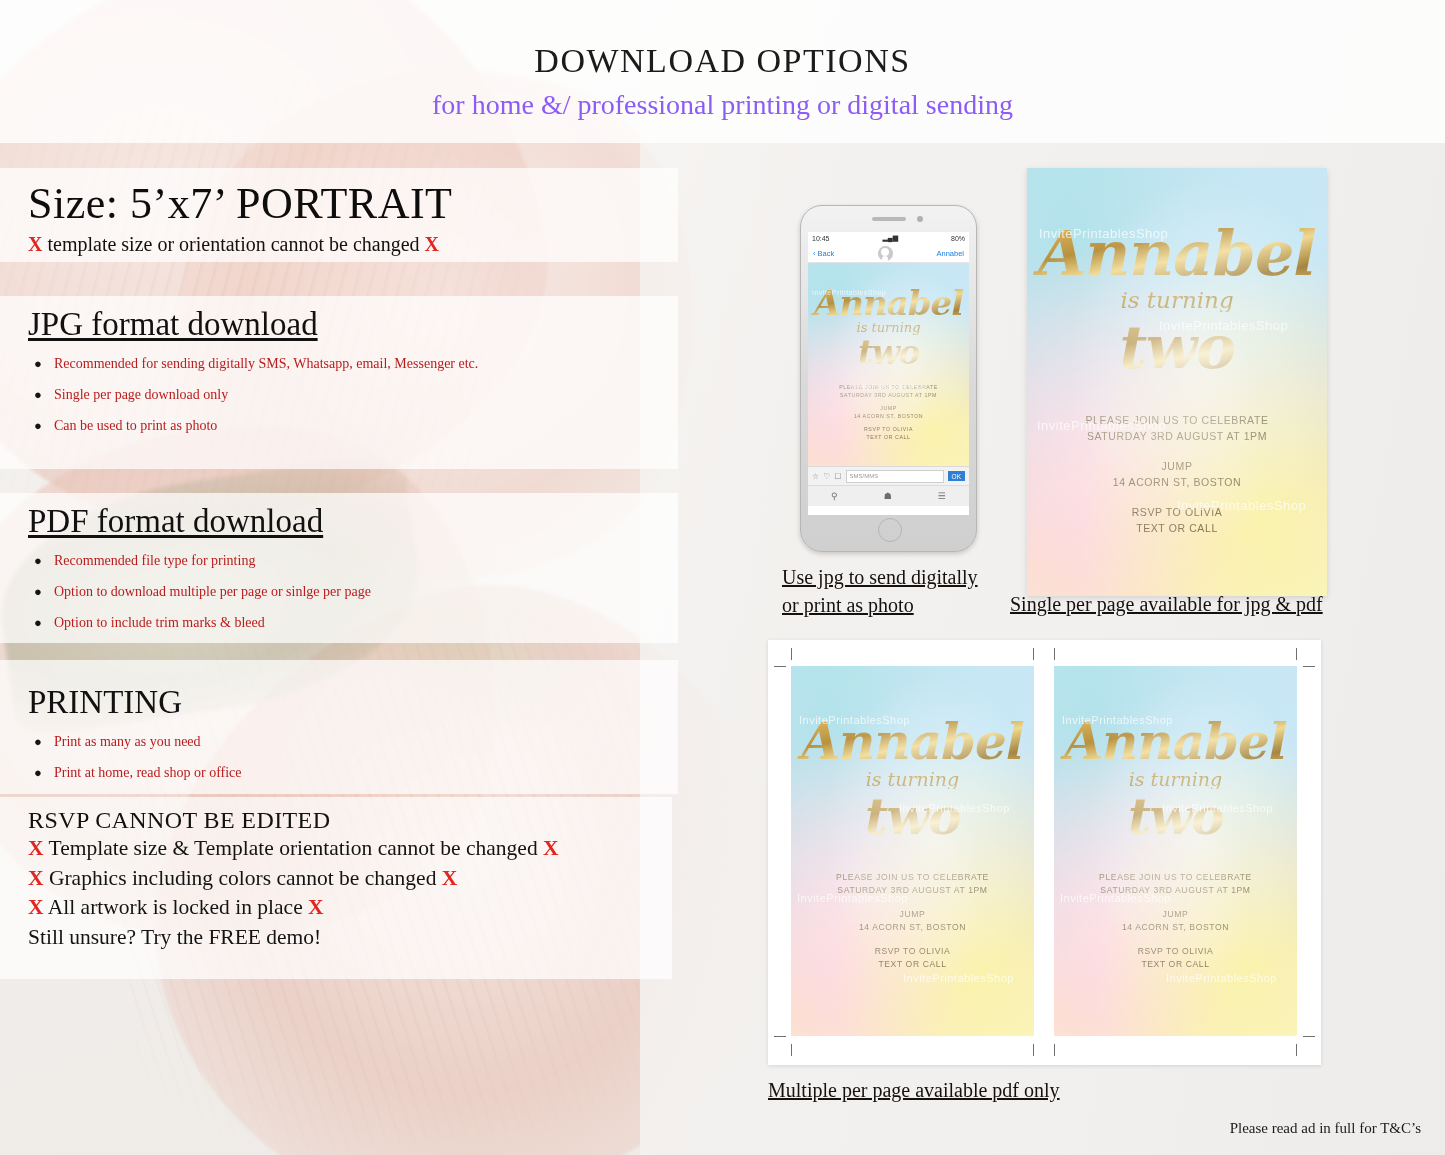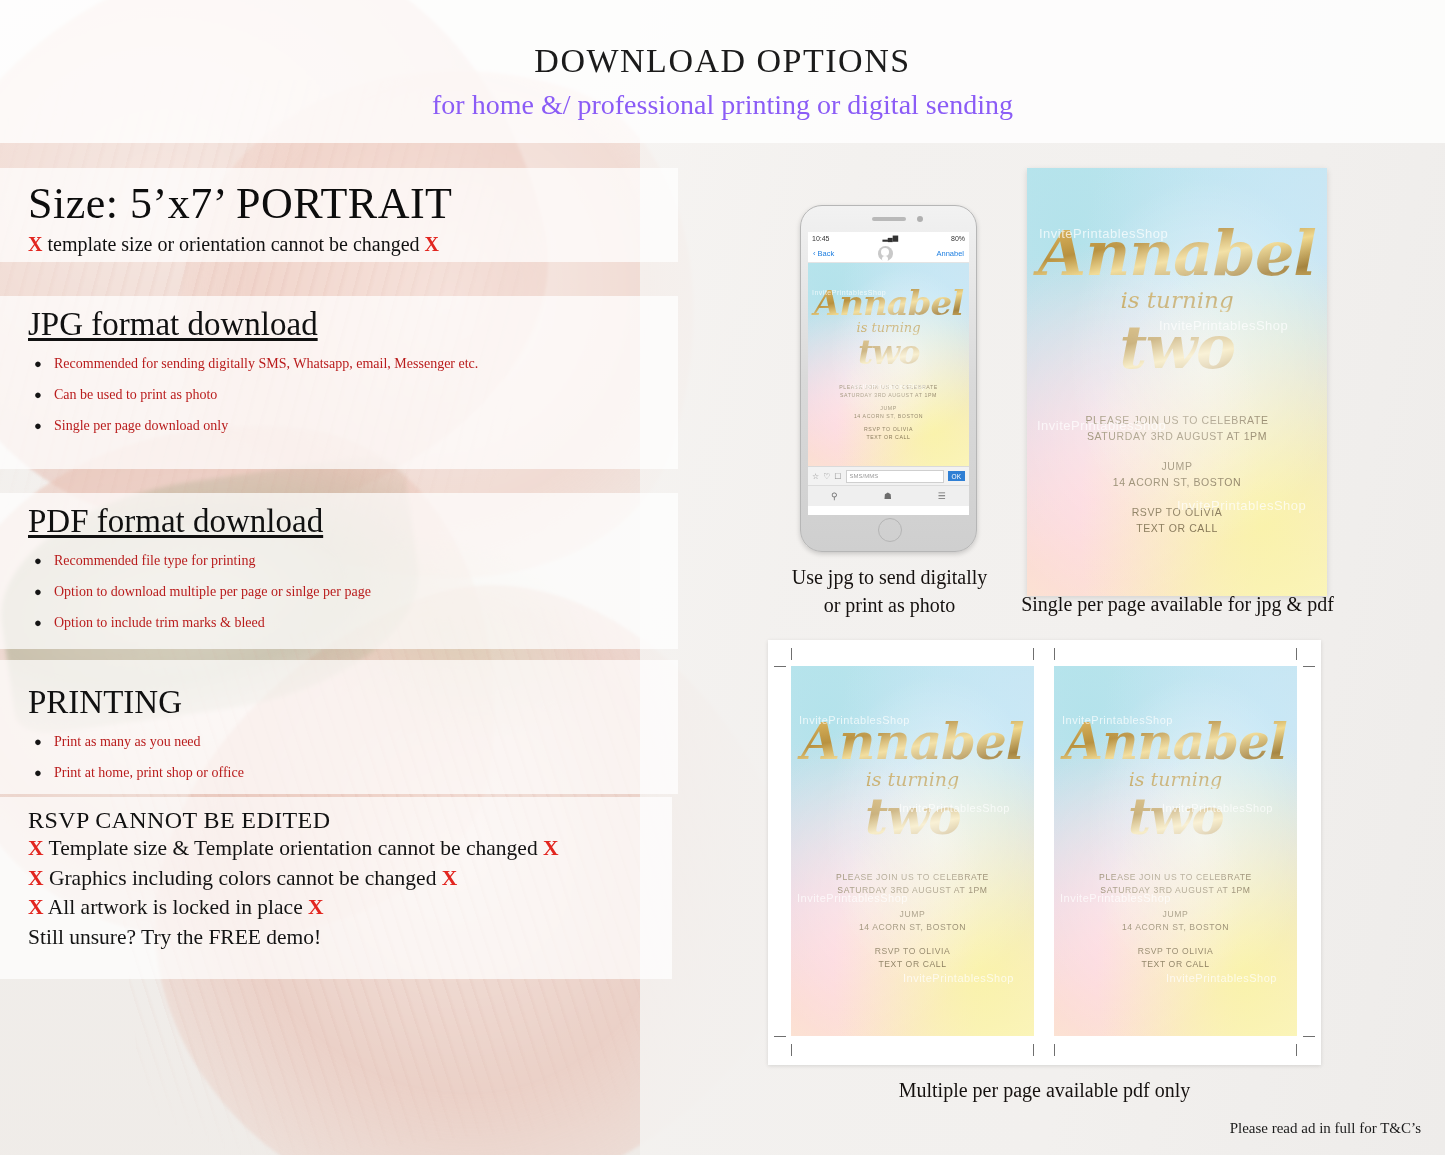--- a/index.html
+++ b/index.html
@@ -131,39 +131,39 @@
     color: #141414;
   }
   .underline { text-decoration: underline; text-underline-offset: 3px; }
 
   .size-panel { left: 0; top: 168px; width: 650px; height: 94px; padding: 0 0 0 28px; }
   .size-title { font-size: 44px; color: #0d0d0d; letter-spacing: .5px; padding-top: 10px; }
   .size-note { font-size: 20px; color: #111; margin-top: 4px; }
   .x { color: #e2251f; font-weight: 700; }
 
   .jpg-panel { left: 0; top: 296px; width: 650px; height: 163px; padding: 10px 0 0 28px; }
-  .pdf-panel { left: 0; top: 493px; width: 650px; height: 134px; padding: 10px 0 12px 28px; }
+  .pdf-panel { left: 0; top: 493px; width: 650px; height: 134px; padding: 10px 0 6px 28px; }
   .print-panel { left: 0; top: 660px; width: 650px; height: 110px; padding: 24px 0 0 28px; }
   .cannot-panel { left: 0; top: 797px; width: 650px; height: 172px; padding: 10px 0 0 22px; }
   .cannot-panel .ttl { font-size: 24px; letter-spacing: .4px; padding-left: 6px; }
   .cannot-line {
     font-size: 21.5px;
     line-height: 29.5px;
     color: #141414;
     padding-left: 6px;
   }
 
   
   .caption {
     position: absolute;
-    text-align: center;
     font-size: 20px;
     color: #15110f;
     line-height: 28px;
     z-index: 4;
+    text-decoration: underline;
   }
 
   
   .phone {
     position: absolute;
     left: 800px; top: 205px;
     width: 175px; height: 345px;
     border-radius: 22px;
     background: linear-gradient(180deg,#f2f2f2 0%, #dadada 50%, #cfcfcf 100%);
     border: 1px solid #b6b6b6;
@@ -379,39 +379,39 @@
     <span class="x">X</span>
     <span>template size or orientation cannot be changed</span>
     <span class="x">X</span>
   </div>
 </div>
 
 <div class="panel jpg-panel">
   <div class="ttl underline">JPG format download</div>
   <ul>
     <li>Recommended for sending digitally SMS, Whatsapp, email, Messenger etc.</li>
+    <li>Single per page download only</li>
     <li>Can be used to print as photo</li>
-    <li>Single per page download only</li>
   </ul>
 </div>
 
 <div class="panel pdf-panel">
   <div class="ttl underline">PDF format download</div>
   <ul>
     <li>Recommended file type for printing</li>
     <li>Option to download multiple per page or sinlge per page</li>
     <li>Option to include trim marks &amp; bleed</li>
   </ul>
 </div>
 
 <div class="panel print-panel">
   <div class="ttl">PRINTING</div>
   <ul>
     <li>Print as many as you need</li>
-    <li>Print at home, print shop or office</li>
+    <li>Print at home, read shop or office</li>
   </ul>
 </div>
 
 <div class="panel cannot-panel">
   <div class="ttl">RSVP CANNOT BE EDITED</div>
   <div class="cannot-line">
     <span class="x">X</span>
     <span>Template size &amp; Template orientation cannot be changed</span>
     <span class="x">X</span>
   </div>

